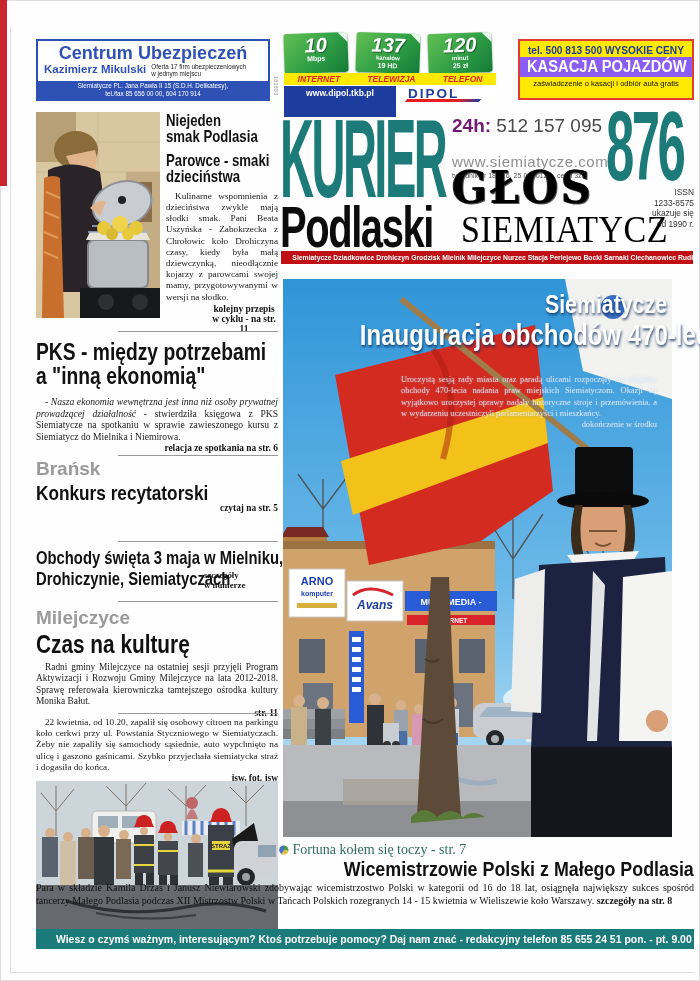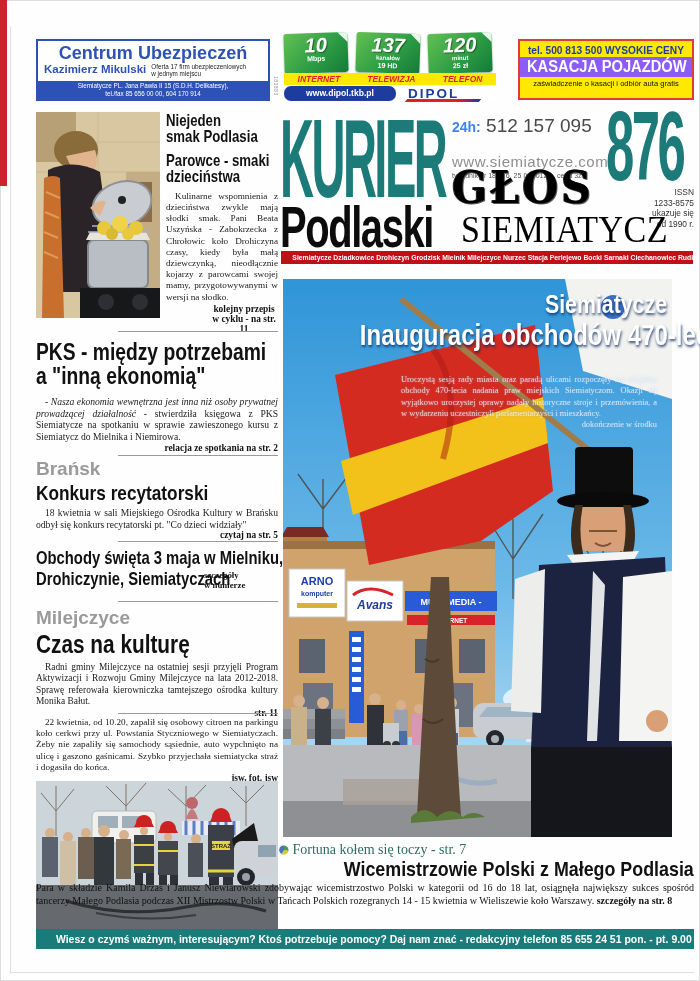--- a/index.html
+++ b/index.html
@@ -27,35 +27,35 @@
   .ad-dipol{left:284px;top:33px;width:212px;height:68px;background:#fff;}
   .ribbon{position:absolute;top:0;width:64px;height:40px;border-radius:3px;
           background:linear-gradient(135deg,#63c053 0%,#2f9e45 55%,#137a38 100%);
           color:#fff;text-align:center;box-shadow:0 1px 2px rgba(0,0,0,.35);}
   .ribbon:after{content:"";position:absolute;right:0;top:0;border-style:solid;border-width:0 10px 10px 0;border-color:transparent #eaf6ea transparent transparent;}
   .ribbon .v{font-size:20px;font-weight:bold;font-style:italic;line-height:1;margin-top:2px;text-shadow:1px 1px 1px rgba(0,0,0,.4);}
   .ribbon .s1{font-size:6px;font-weight:bold;line-height:1.1;}
   .ribbon .s2{font-size:7px;font-weight:bold;line-height:1.1;}
   .dipol-yellow{position:absolute;left:0;top:40px;width:212px;height:12px;background:#ffe900;display:flex;justify-content:space-around;align-items:center;}
   .dipol-yellow span{color:#e31e24;font-weight:bold;font-style:italic;font-size:8.5px;white-space:nowrap;}
-  .dipol-web{position:absolute;left:0;top:53px;width:112px;height:15px;background:#1d3c9e;color:#fff;font-weight:bold;font-size:8.6px;text-align:center;line-height:15px;border-radius:7px;}
+  .dipol-web{position:absolute;left:0;top:53px;width:112px;height:31px;background:#1d3c9e;color:#fff;font-weight:bold;font-size:8.6px;text-align:center;line-height:15px;}
   .dipol-brand{position:absolute;left:124px;top:53px;color:#1d3c9e;font-weight:bold;font-size:13.5px;letter-spacing:2px;}
   .dipol-swoosh{position:absolute;left:122px;top:66px;width:74px;height:3px;background:linear-gradient(90deg,#e31e24 70%,#1d3c9e 100%);transform:skewX(-35deg);}
 
   .ad-kas{left:518px;top:39px;width:176px;height:61px;border:2px solid #e23b32;box-sizing:border-box;background:#ffe900;text-align:center;}
   .ad-kas .l1{color:#1d3c9e;font-weight:bold;font-size:10.6px;margin-top:3px;white-space:nowrap;transform:scaleX(.96);transform-origin:50% 0;}
   .ad-kas .l2{background:#8b5cf6;color:#fff;font-weight:bold;font-size:16px;margin:1px 0 0;line-height:20px;white-space:nowrap;transform-origin:50% 0;}
   .ad-kas .l2 span{display:inline-block;transform:scaleX(.92);}
   .ad-kas .l3{color:#111;font-size:7.6px;margin-top:2px;white-space:nowrap;}
 
   
   .kurier{left:280px;top:103px;font-size:112px;color:#1c7a78;letter-spacing:-6px;transform:scaleX(.42);}
   .podlaski{left:280px;top:199px;font-size:57px;color:#0c0c0c;letter-spacing:-2px;transform:scaleX(.70);}
   .mh-info{left:452px;top:116px;line-height:1.05;}
-  .mh-info .p1 b{color:#3b82f6;font-size:14px;}
+  .mh-info .p1 b{color:#701a75;font-size:19px;}
   .mh-info .p1 span{color:#4a4a4a;font-size:19px;}
   .mh-info .p2{color:#8f8f8f;font-size:15px;letter-spacing:.5px;margin-top:18px;}
   .mh-info .p3{color:#555;font-size:7px;margin-top:2px;}
   .num876{left:606px;top:97px;font-size:98px;color:#1c7a78;letter-spacing:-5px;transform:scaleX(.52);}
   .glos{left:452px;top:161px;font-family:"DejaVu Serif",serif;font-weight:bold;font-size:45px;color:#000;letter-spacing:3px;transform:scaleX(.92);transform-origin:0 0;
         text-shadow:1px 1px 0 #555, -1px 0 0 #333;}
   .issn{left:634px;top:187px;width:60px;font-size:8.4px;color:#333;text-align:right;line-height:1.25;}
   .siemiatycz{left:452px;top:211px;font-family:"Liberation Serif",serif;font-size:37px;color:#000;letter-spacing:.5px;transform:scaleX(.92);white-space:nowrap;line-height:1;}
   .towns{left:281px;top:251px;width:412px;height:13px;background:#c01015;color:#fff;font-size:7.2px;font-weight:bold;
          text-align:center;line-height:13px;white-space:nowrap;}
@@ -226,29 +226,28 @@
       <div>w cyklu - na str. 11</div>
     </div>
   </div>
 
   <div class="rule" style="left:118px;top:331px;width:160px;"></div>
 
   <div class="abs pks">
     <span class="cond h">PKS - między potrzebami</span>
     <span class="cond h">a "inną ekonomią"</span>
     <div class="body-txt indent"><i>- Nasza ekonomia wewnętrzna jest inna niż osoby prywatnej prowadzącej działalność</i><span> - stwierdziła księgowa z PKS Siemiatycze na spotkaniu w sprawie zawieszonego kursu z Siemiatycz do Mielnika i Niemirowa.</span></div>
-    <div class="more">relacja ze spotkania na str. 2</div>
+    <div class="more">relacja ze spotkania na str. 6</div>
   </div>
 
   <div class="rule" style="left:118px;top:455px;width:160px;"></div>
 
   <div class="abs recital">
     <span class="kicker">Brańsk</span>
     <span class="cond h">Konkurs recytatorski</span>
-    <div class="body-txt indent">18 kwietnia w sali Miejskiego Ośrodka Kultury w Brańsku odbył się konkurs recytatorski pt. "Co dzieci widziały"</div>
     <div class="more">czytaj na str. 5</div>
   </div>
 
   <div class="rule" style="left:118px;top:541px;width:160px;"></div>
 
   <div class="abs may3">
     <span class="cond h">Obchody święta 3 maja w Mielniku,</span>
     <span class="cond h">Drohiczynie, Siemiatyczach</span>
     <div class="note">
       <div>szczegóły</div>

